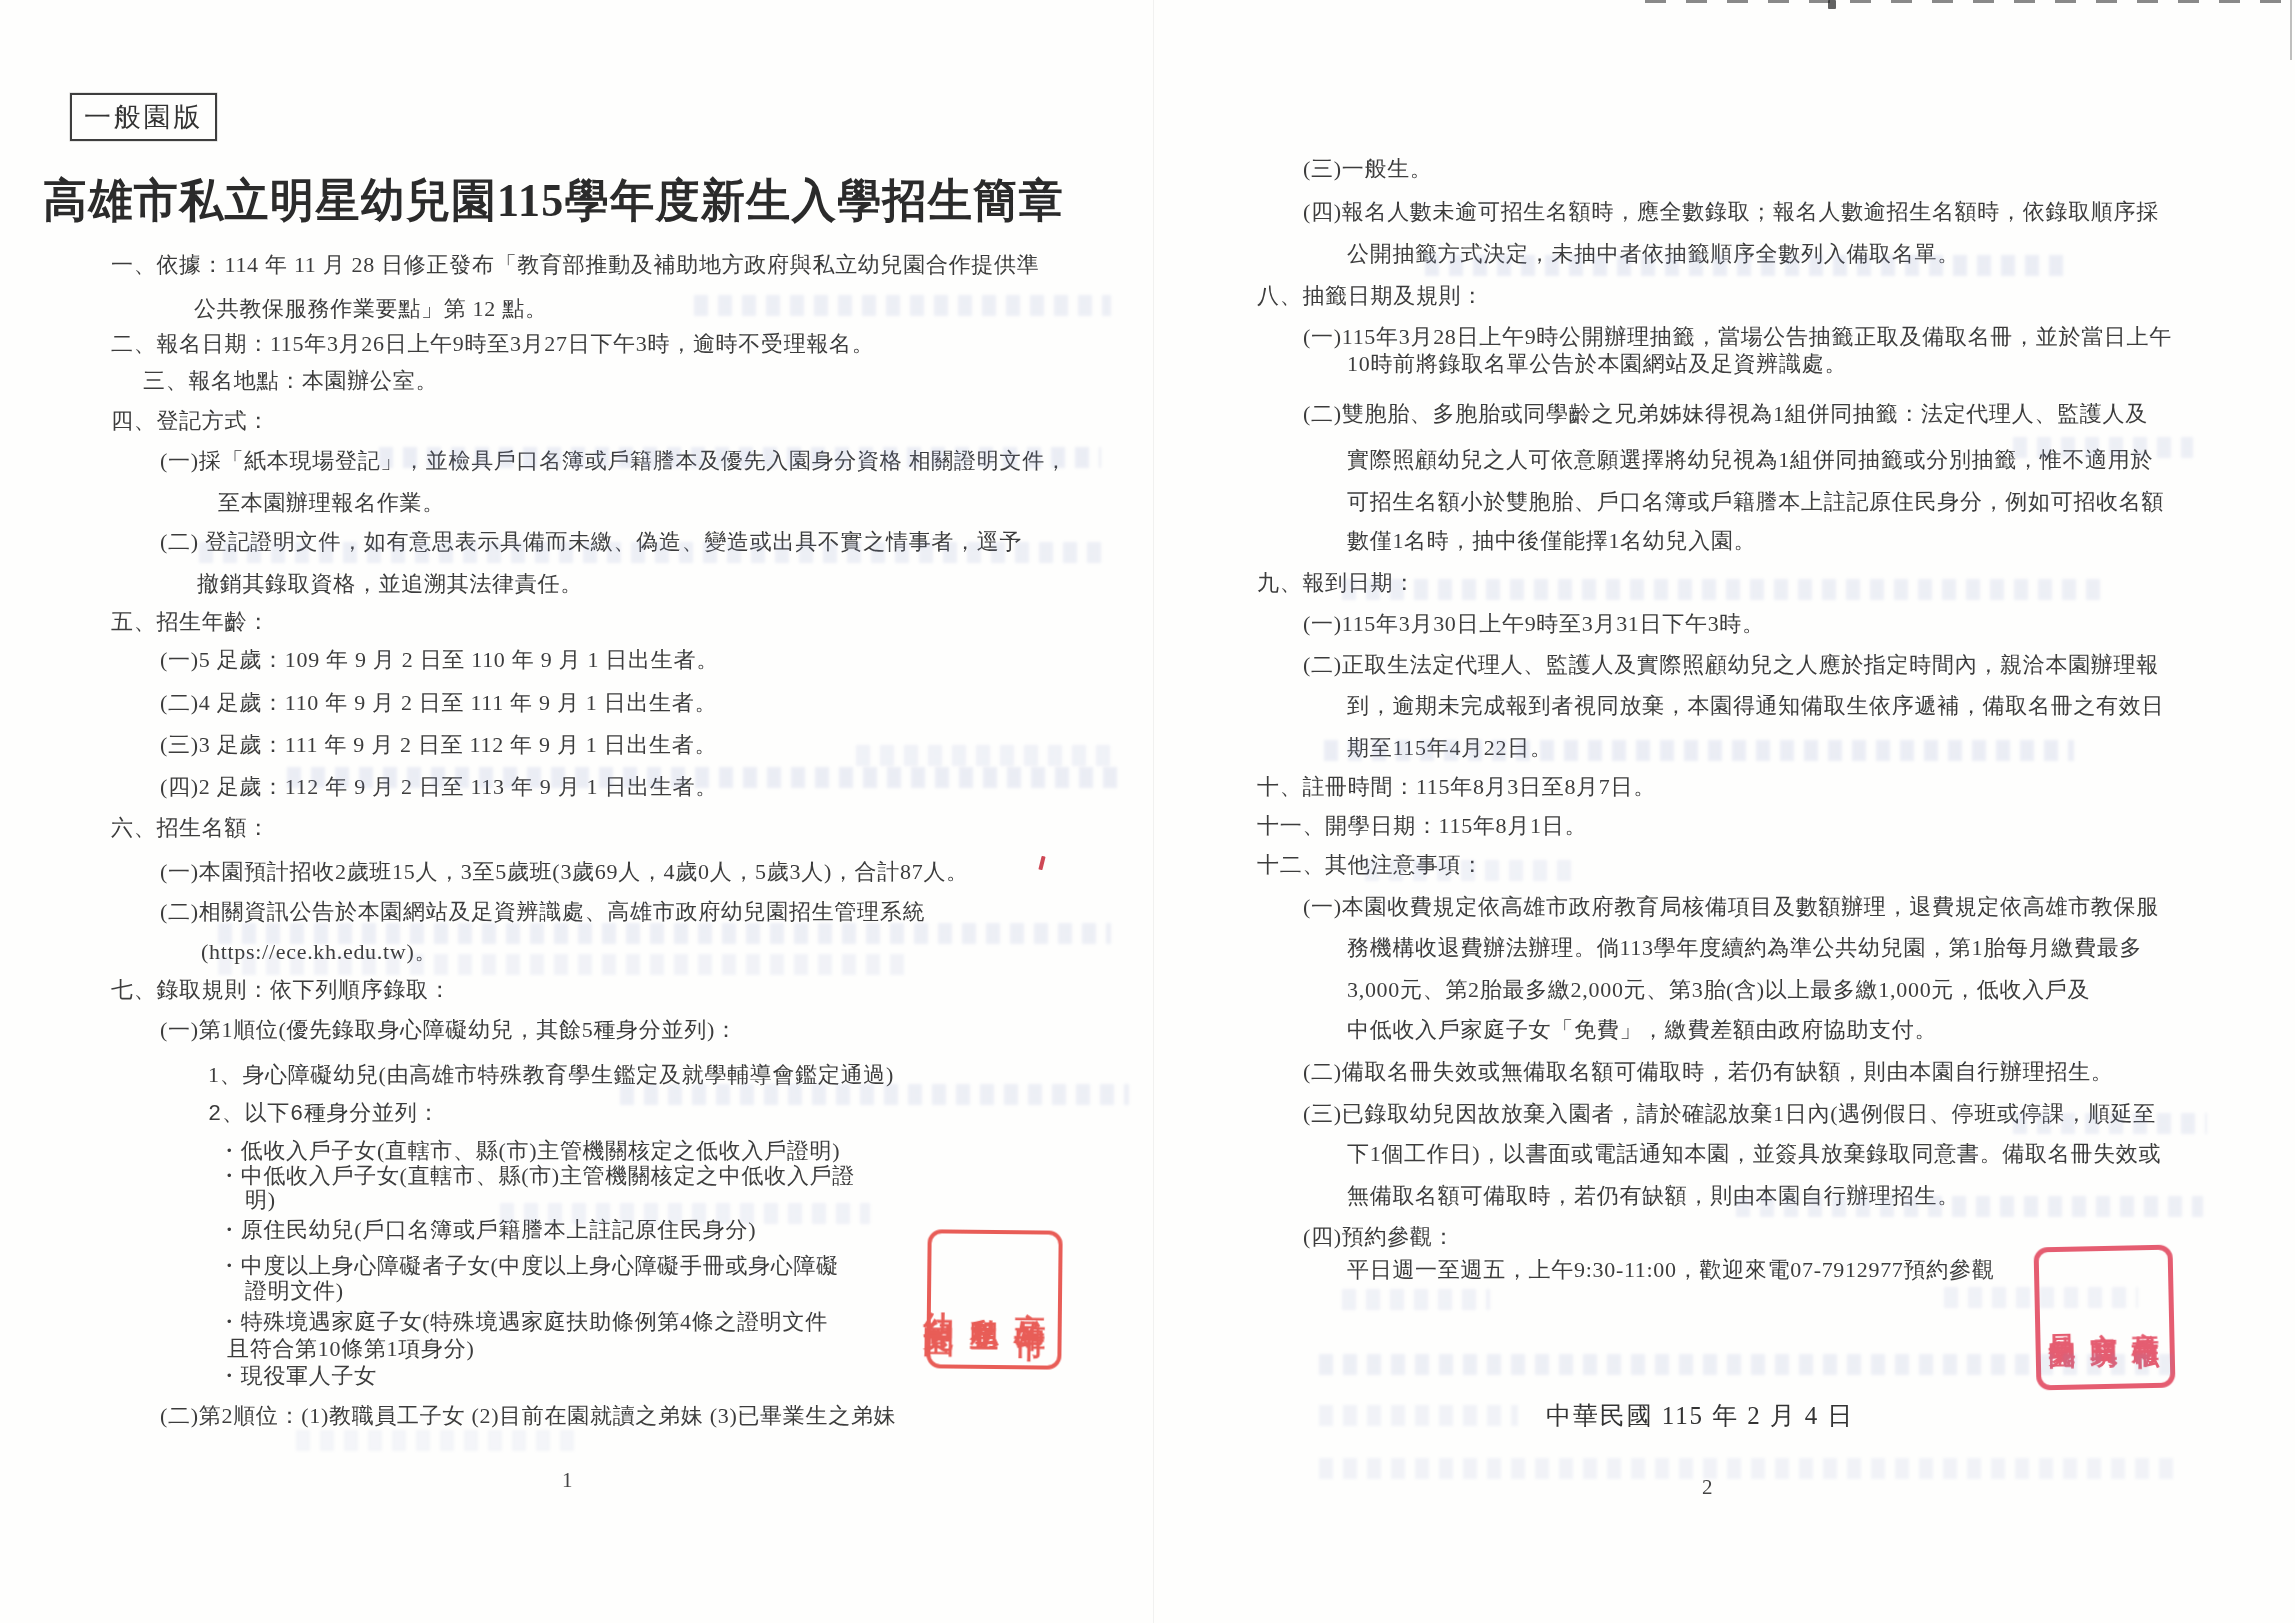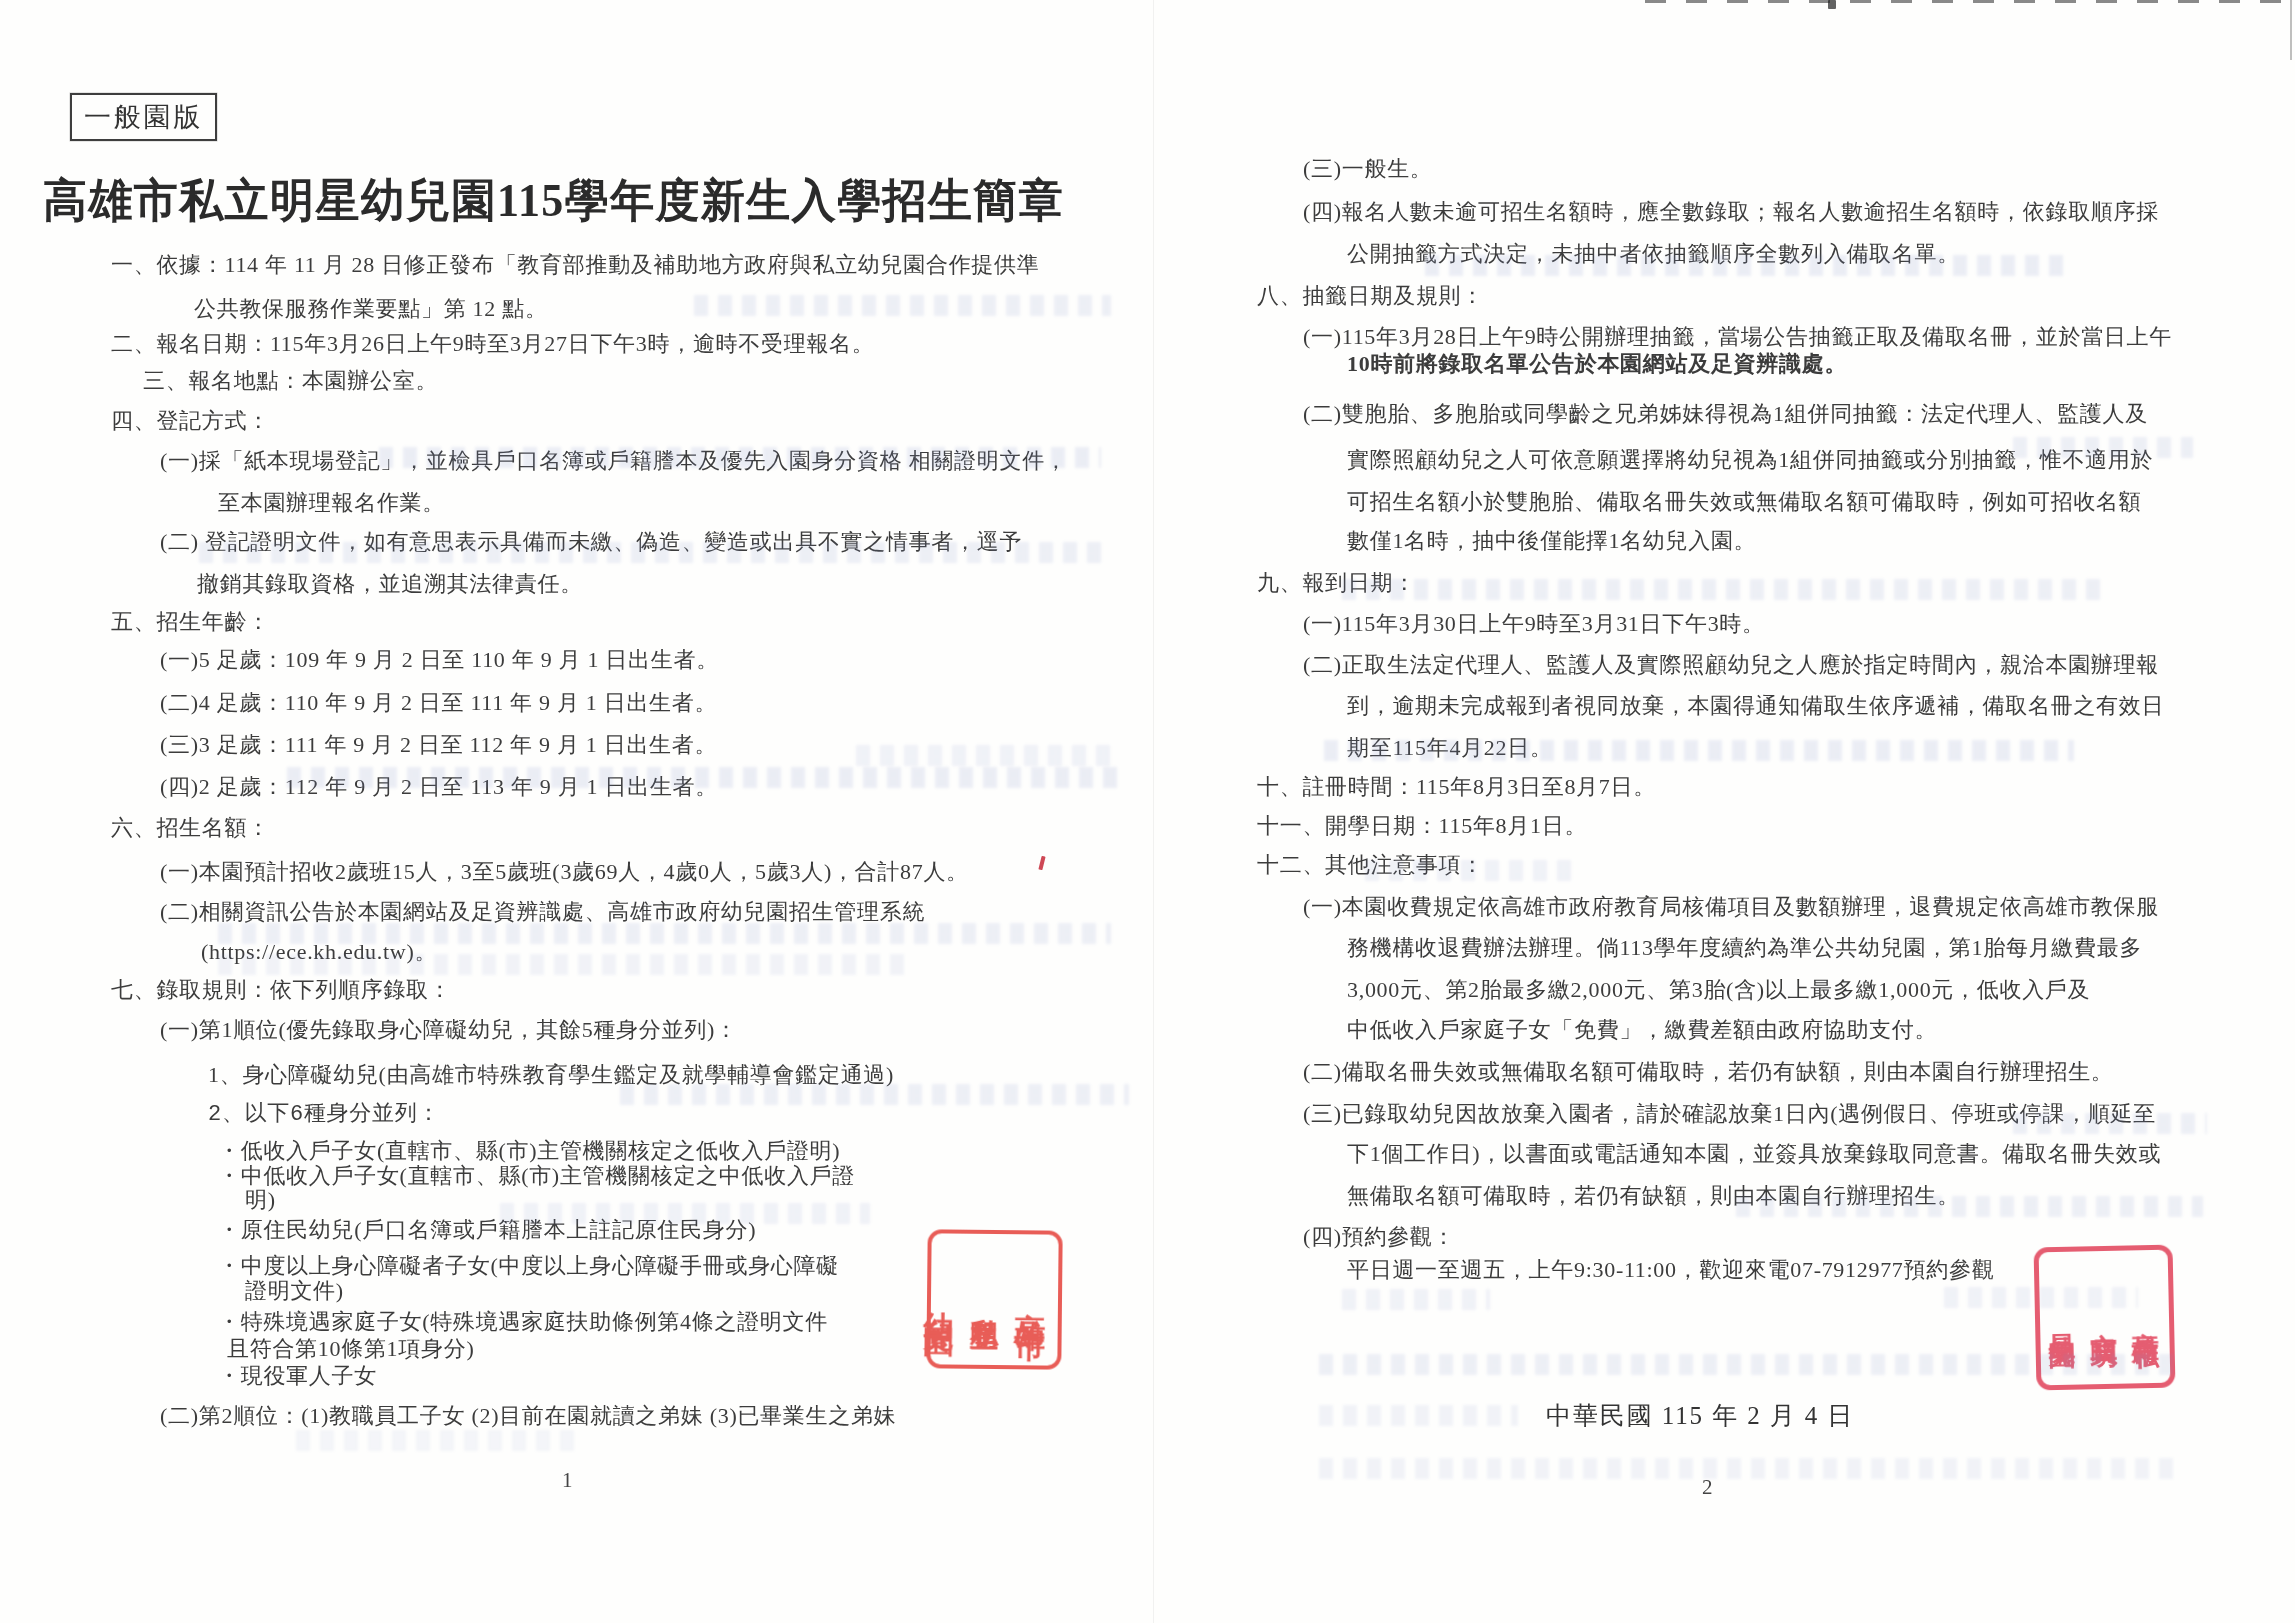--- a/index.html
+++ b/index.html
@@ -114,24 +114,24 @@
       <div class="line" style="top: 1336px; left: 227px;">且符合第10條第1項身分)</div>
       <div class="line" style="top: 1363px; left: 218px;">・現役軍人子女</div>
       <div class="line" style="top: 1403px; left: 160px;">(二)第2順位：(1)教職員工子女 (2)目前在園就讀之弟妹 (3)已畢業生之弟妹</div>
     </div>
   <div id="p2-lines">
       <div class="line" style="top: 156px; left: 1303px;">(三)一般生。</div>
       <div class="line" style="top: 199px; left: 1303px;">(四)報名人數未逾可招生名額時，應全數錄取；報名人數逾招生名額時，依錄取順序採</div>
       <div class="line" style="top: 241px; left: 1347px;">公開抽籤方式決定，未抽中者依抽籤順序全數列入備取名單。</div>
       <div class="line" style="top: 283px; left: 1257px;">八、抽籤日期及規則：</div>
       <div class="line" style="top: 324px; left: 1303px;">(一)115年3月28日上午9時公開辦理抽籤，當場公告抽籤正取及備取名冊，並於當日上午</div>
-      <div class="line" style="top: 351px; left: 1347px; font-weight: bold;">10時前將錄取名單公告於本園網站及足資辨識處。</div>
+      <div class="line" style="top: 351px; left: 1347px;">10時前將錄取名單公告於本園網站及足資辨識處。</div>
       <div class="line" style="top: 401px; left: 1303px;">(二)雙胞胎、多胞胎或同學齡之兄弟姊妹得視為1組併同抽籤：法定代理人、監護人及</div>
       <div class="line" style="top: 447px; left: 1347px;">實際照顧幼兒之人可依意願選擇將幼兒視為1組併同抽籤或分別抽籤，惟不適用於</div>
-      <div class="line" style="top: 489px; left: 1347px;">可招生名額小於雙胞胎、備取名冊失效或無備取名額可備取時，例如可招收名額</div>
+      <div class="line" style="top: 489px; left: 1347px;">可招生名額小於雙胞胎、戶口名簿或戶籍謄本上註記原住民身分，例如可招收名額</div>
       <div class="line" style="top: 528px; left: 1347px;">數僅1名時，抽中後僅能擇1名幼兒入園。</div>
       <div class="line" style="top: 570px; left: 1257px;">九、報到日期：</div>
       <div class="line" style="top: 611px; left: 1303px;">(一)115年3月30日上午9時至3月31日下午3時。</div>
       <div class="line" style="top: 652px; left: 1303px;">(二)正取生法定代理人、監護人及實際照顧幼兒之人應於指定時間內，親洽本園辦理報</div>
       <div class="line" style="top: 693px; left: 1347px;">到，逾期未完成報到者視同放棄，本園得通知備取生依序遞補，備取名冊之有效日</div>
       <div class="line" style="top: 735px; left: 1347px;">期至115年4月22日。</div>
       <div class="line" style="top: 774px; left: 1257px;">十、註冊時間：115年8月3日至8月7日。</div>
       <div class="line" style="top: 813px; left: 1257px;">十一、開學日期：115年8月1日。</div>
       <div class="line" style="top: 852px; left: 1257px;">十二、其他注意事項：</div>
       <div class="line" style="top: 894px; left: 1303px;">(一)本園收費規定依高雄市政府教育局核備項目及數額辦理，退費規定依高雄市教保服</div>

